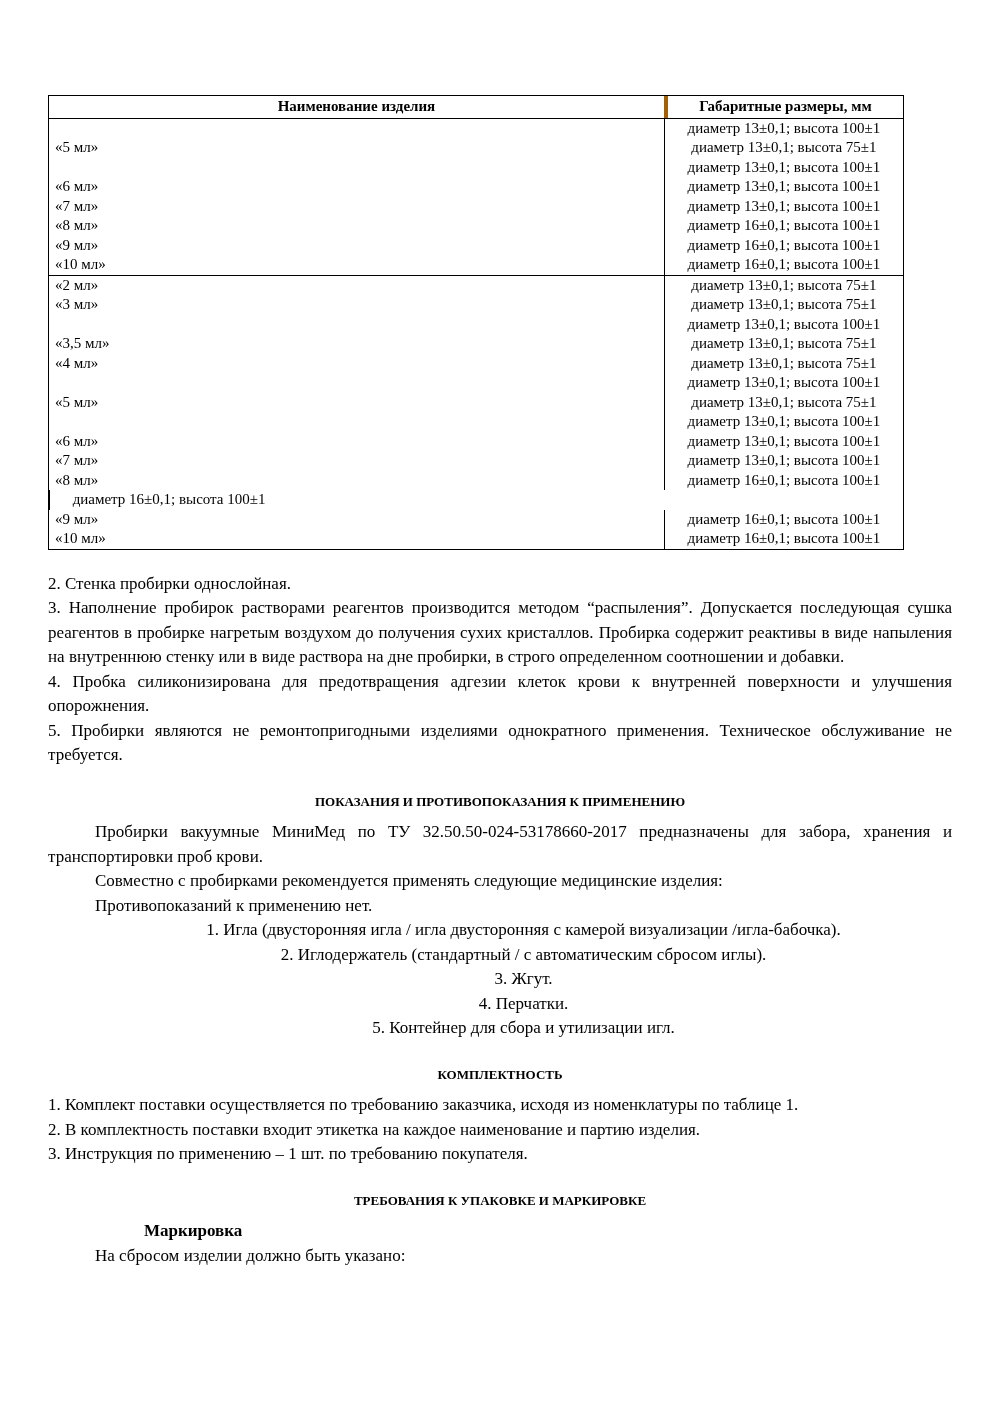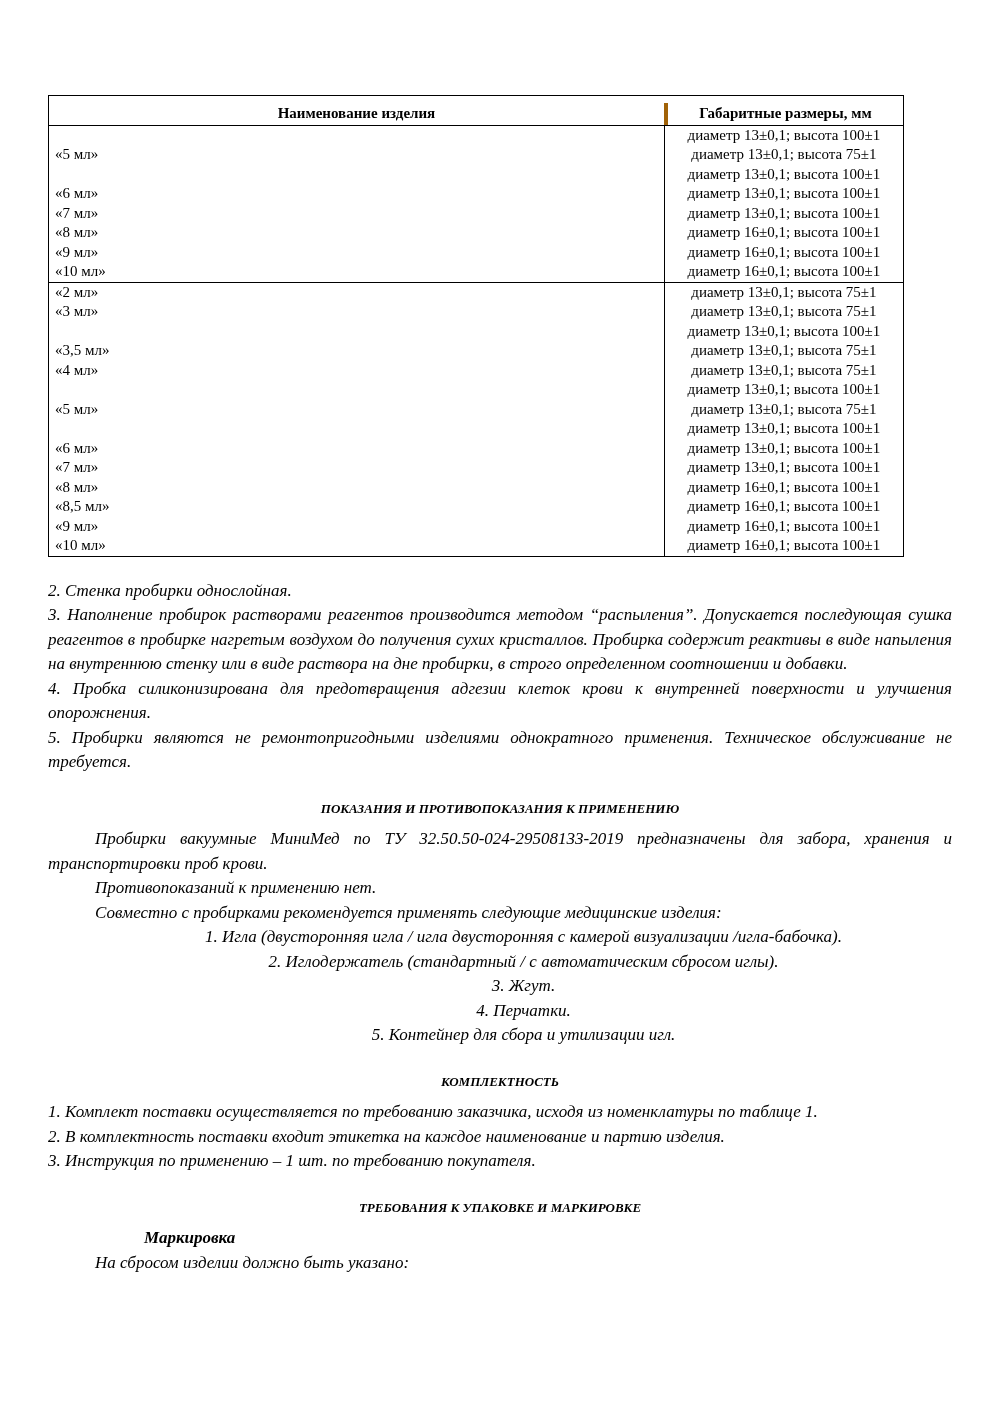--- a/index.html
+++ b/index.html
@@ -16,41 +16,41 @@
   }
 
   
   .ptable {
     width: 856px;
     border: 1.5px solid #000;
     font-size: 15px;
     line-height: 19.5px;
   }
   .t-header { display: flex; border-bottom: 1px solid #000; font-weight: bold; }
-  .t-header .th { text-align: center; padding: 1px 4px; margin-top: 7px; }
+  .t-header .th { text-align: center; padding: 1px 4px; }
   .th-name { width: 72%; }
   .th-size { width: 28%; border-left: 4px solid #a16207; }
   .row-group + .row-group { border-top: 1px solid #000; }
   .tline { display: flex; align-items: stretch; }
   .cell-name {
     width: 72%;
     padding: 0 6px;
     text-align: left;
     white-space: pre-wrap;
   }
   .cell-size {
     width: 28%;
     border-left: 1px solid #000;
     text-align: center;
     padding: 0 2px;
   }
   .cell-intro { padding-top: 2px; }
 
   
-  .textblock { font-size: 17px; line-height: 24.5px; font-style: italic; }
+  .textblock { font-size: 17px; line-height: 24.5px; }
   .para { text-align: justify; }
   .para-indent { text-indent: 47px; text-align: justify; }
   .features { margin-top: 22px; }
   .list-item { margin-left: 47px; text-align: center; }
   .section-heading {
     text-align: center;
     font-weight: bold;
     font-size: 13px;
     margin-top: 22px;
     margin-bottom: 6px;
@@ -144,21 +144,20 @@
           </div>
           <div class="tline">
             <div class="cell-name">«7 мл»</div>
             <div class="cell-size">диаметр 13±0,1; высота 100±1</div>
           </div>
           <div class="tline">
             <div class="cell-name">«8 мл»</div>
             <div class="cell-size">диаметр 16±0,1; высота 100±1</div>
           </div>
           <div class="tline">
-            <div class="cell-name">«8,5 мл»</div>
             <div class="cell-size">диаметр 16±0,1; высота 100±1</div>
           </div>
           <div class="tline">
             <div class="cell-name">«9 мл»</div>
             <div class="cell-size">диаметр 16±0,1; высота 100±1</div>
           </div>
           <div class="tline">
             <div class="cell-name">«10 мл»</div>
             <div class="cell-size">диаметр 16±0,1; высота 100±1</div>
           </div>
@@ -168,23 +167,23 @@
 
   <div class="textblock features">
     <p class="para">2. Стенка пробирки однослойная.</p>
     <p class="para">3. Наполнение пробирок растворами реагентов производится методом “распыления”. Допускается последующая сушка реагентов в пробирке нагретым воздухом до получения сухих кристаллов. Пробирка содержит реактивы в виде напыления на внутреннюю стенку или в виде раствора на дне пробирки, в строго определенном соотношении и добавки.</p>
     <p class="para">4. Пробка силиконизирована для предотвращения адгезии клеток крови к внутренней поверхности и улучшения опорожнения.</p>
     <p class="para">5. Пробирки являются не ремонтопригодными изделиями однократного применения. Техническое обслуживание не требуется.</p>
   </div>
 
   <div class="textblock">
     <div class="section-heading">ПОКАЗАНИЯ И ПРОТИВОПОКАЗАНИЯ К ПРИМЕНЕНИЮ</div>
-    <p class="para-indent">Пробирки вакуумные МиниМед по ТУ 32.50.50-024-29508133-2019 предназначены для забора, хранения и транспортировки проб крови.</p>
+    <p class="para-indent">Пробирки вакуумные МиниМед по ТУ 32.50.50-024-53178660-2017 предназначены для забора, хранения и транспортировки проб крови.</p>
+    <p class="para-indent">Совместно с пробирками рекомендуется применять следующие медицинские изделия:</p>
     <p class="para-indent">Противопоказаний к применению нет.</p>
-    <p class="para-indent">Совместно с пробирками рекомендуется применять следующие медицинские изделия:</p>
     <p class="list-item">1. Игла (двусторонняя игла / игла двусторонняя с камерой визуализации /игла-бабочка).</p>
     <p class="list-item">2. Иглодержатель (стандартный / с автоматическим сбросом иглы).</p>
     <p class="list-item">3. Жгут.</p>
     <p class="list-item">4. Перчатки.</p>
     <p class="list-item">5. Контейнер для сбора и утилизации игл.</p>
   </div>
 
   <div class="textblock">
     <div class="section-heading">КОМПЛЕКТНОСТЬ</div>
     <p class="para">1. Комплект поставки осуществляется по требованию заказчика, исходя из номенклатуры по таблице 1.</p>

